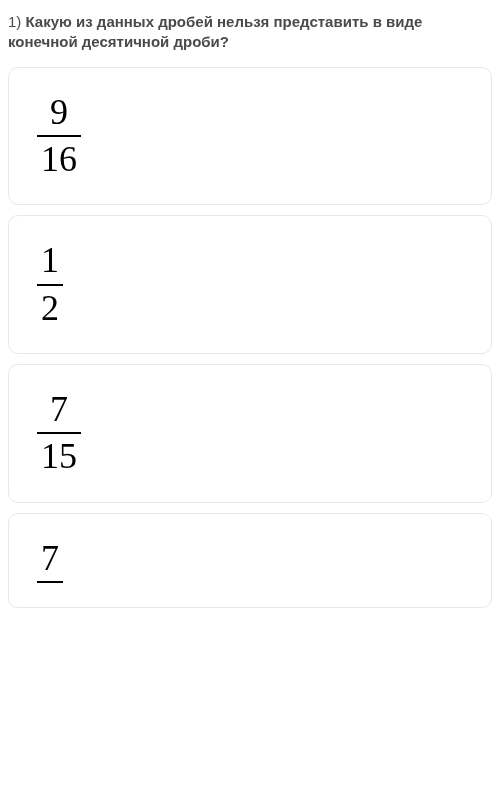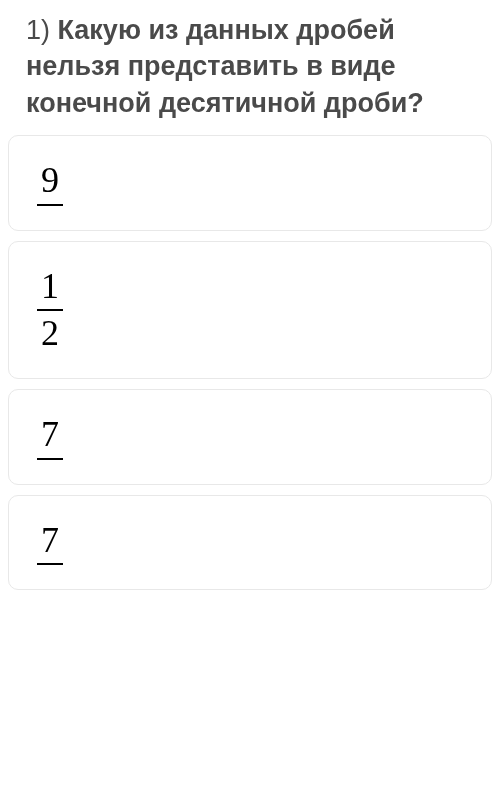--- a/index.html
+++ b/index.html
@@ -8,23 +8,23 @@
       box-sizing: border-box;
     }
     body {
       font-family: Arial, Helvetica, sans-serif;
       background: #ffffff;
       width: 500px;
       height: 795px;
       overflow: hidden;
     }
     .question-header {
-      padding: 12px 18px 14px 26px;
+      padding: 12px 18px 14px 8px;
       color: #4a4a4a;
-      font-size: 27px;
+      font-size: 15px;
       line-height: 1.35;
     }
     .question-number {
       font-weight: 400;
       color: #4a4a4a;
     }
     .question-text {
       font-weight: 700;
       color: #4a4a4a;
     }
@@ -64,35 +64,37 @@
 <body>
 
 <div class="question-header">
   <span class="question-number">1</span><span class="question-number">) </span><span class="question-text">Какую из данных дробей нельзя представить в виде конечной десятичной дроби?</span>
 </div>
 
 <div class="option-card">
   <span class="fraction">
     <span class="numerator">9</span>
     <span class="vinculum"></span>
+    <span class="denominator">16</span>
   </span>
 </div>
 
 <div class="option-card">
   <span class="fraction">
     <span class="numerator">1</span>
     <span class="vinculum"></span>
     <span class="denominator">2</span>
   </span>
 </div>
 
 <div class="option-card">
   <span class="fraction">
     <span class="numerator">7</span>
     <span class="vinculum"></span>
+    <span class="denominator">15</span>
   </span>
 </div>
 
 <div class="option-card">
   <span class="fraction">
     <span class="numerator">7</span>
     <span class="vinculum"></span>
   </span>
 </div>
 

